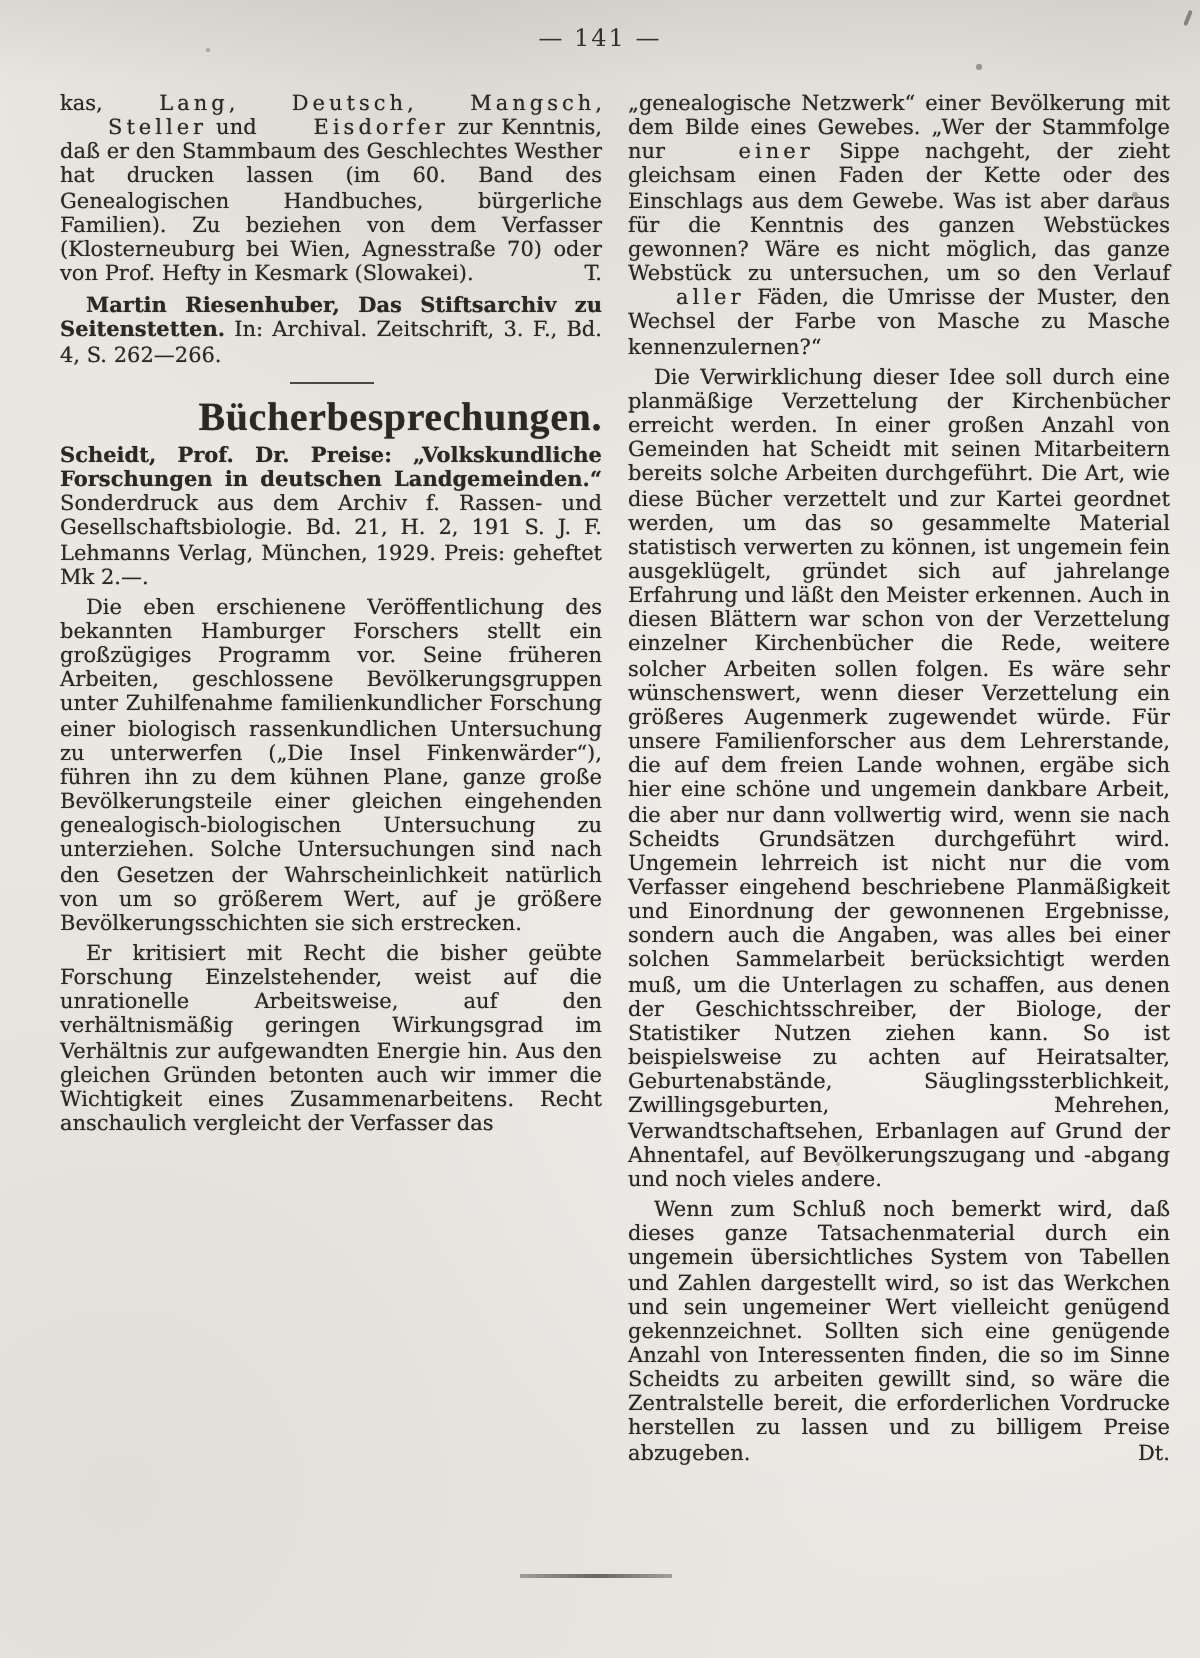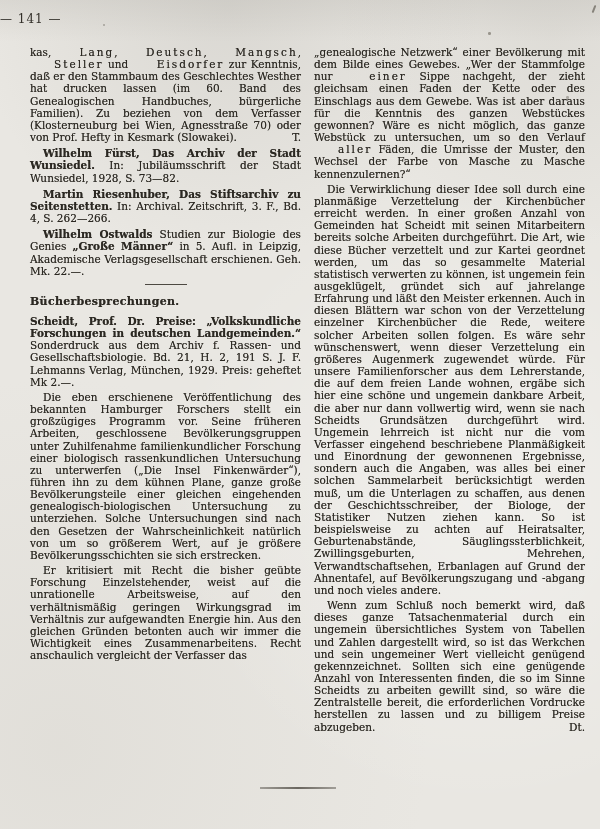--- a/index.html
+++ b/index.html
@@ -10,43 +10,43 @@
       radial-gradient(circle at 38% 1%, rgba(150,147,140,0.18), transparent 28%),
       radial-gradient(circle at 92% 4%, rgba(160,157,150,0.15), transparent 22%),
       radial-gradient(circle at 80% 60%, rgba(255,255,255,0.35), transparent 45%),
       radial-gradient(circle at 10% 90%, rgba(210,207,200,0.35), transparent 40%),
       #e9e7e2;
     font-family:"DejaVu Serif", serif;
     color:#2b2822;
   }
   .page-number {
     position:absolute; top:12px; left:0; right:0;
-    font-size:12px; letter-spacing:1px; color:#33302a;
+    text-align:center; font-size:12px; letter-spacing:1px; color:#33302a;
   }
   .columns {
     position:absolute; top:46px; left:30px; right:15px;
     display:flex; gap:13px;
   }
   .col {
     flex:1; min-width:0;
     font-size:10.5px; line-height:12.15px;
     text-align:justify;
     text-shadow:0 0 0.45px rgba(43,40,34,0.65);
   }
   .para { margin:0 0 3px; }
   .para.entry { margin:4px 0 3px; }
   .para.indent { text-indent:13px; }
   .seg-n {}
   .seg-b { font-weight:bold; }
   .seg-ba { font-weight:bold; font-family:"Liberation Serif", serif; }
   .seg-sp { letter-spacing:2px;margin-left:24px; }
   .seg-sig { float:right; padding-left:8px; }
   .section-heading {
-    font-size:11px; font-weight:bold; text-align:left;
-    margin:11px 0 7px; letter-spacing:0.3px; text-indent:0;
+    font-size:20px; font-weight:bold; text-align:right;
+    margin:11px 0 7px; letter-spacing:0.3px; text-indent:0;font-family:Liberation Serif, serif;
   }
   .separator-rule {
     width:42px; height:1px; background:#4d4942;
     margin:7px auto 3px;
   }
   .end-rule {
     position:absolute; left:260px; top:787px; width:76px; height:2px;
     background:linear-gradient(90deg, rgba(90,86,79,0.5), #6a665f, rgba(90,86,79,0.5));
   }
   .speck { position:absolute; background:#87837b; border-radius:40%; }
@@ -54,23 +54,21 @@
 </style>
 </head>
 <body>
 
 <div class="page">
   <div class="page-number">— 141 —</div>
 
   <div class="columns">
     <div class="col">
         <p class="para body"><span class="seg-n">kas, </span><span class="seg-sp">Lang</span><span class="seg-n">, </span><span class="seg-sp">Deutsch</span><span class="seg-n">, </span><span class="seg-sp">Mangsch</span><span class="seg-n">, </span><span class="seg-sp">Steller</span><span class="seg-n"> und </span><span class="seg-sp">Eisdorfer</span><span class="seg-n"> zur Kenntnis, daß er den Stammbaum des Geschlechtes Westher hat drucken lassen (im 60. Band des Genealogischen Handbuches, bürgerliche Familien). Zu beziehen von dem Verfasser (Klosterneuburg bei Wien, Agnesstraße 70) oder von Prof. Hefty in Kesmark (Slowakei).</span><span class="seg-sig">T.</span></p>
-        <p class="para entry indent"><span class="seg-b">Wilhelm Fürst, Das Archiv der Stadt Wunsiedel.</span><span class="seg-n"> In: Jubiläumsschrift der Stadt Wunsiedel, 1928, S. 73—82.</span></p>
         <p class="para entry indent"><span class="seg-b">Martin Riesenhuber, Das Stiftsarchiv zu Seitenstetten.</span><span class="seg-n"> In: Archival. Zeitschrift, 3. F., Bd. 4, S. 262—266.</span></p>
-        <p class="para entry indent"><span class="seg-b">Wilhelm Ostwalds</span><span class="seg-n"> Studien zur Biologie des Genies </span><span class="seg-b">„Große Männer“</span><span class="seg-n"> in 5. Aufl. in Leipzig, Akademische Verlagsgesellschaft erschienen. Geh. Mk. 22.—.</span></p>
         <div class="separator-rule"></div>
         <h2 class="section-heading">Bücherbesprechungen.</h2>
         <p class="para entry"><span class="seg-b">Scheidt, Prof. Dr. Preise: „Volkskundliche Forschungen in deutschen Landgemeinden.“</span><span class="seg-n"> Sonderdruck aus dem Archiv f. Rassen- und Gesellschaftsbiologie. Bd. 21, H. 2, 191 S. J. F. Lehmanns Verlag, München, 1929. Preis: geheftet Mk 2.—.</span></p>
         <p class="para body indent"><span class="seg-n">Die eben erschienene Veröffentlichung des bekannten Hamburger Forschers stellt ein großzügiges Programm vor. Seine früheren Arbeiten, geschlossene Bevölkerungsgruppen unter Zuhilfenahme familienkundlicher Forschung einer biologisch rassenkundlichen Untersuchung zu unterwerfen („Die Insel Finkenwärder“), führen ihn zu dem kühnen Plane, ganze große Bevölkerungsteile einer gleichen eingehenden genealogisch-biologischen Untersuchung zu unterziehen. Solche Untersuchungen sind nach den Gesetzen der Wahrscheinlichkeit natürlich von um so größerem Wert, auf je größere Bevölkerungsschichten sie sich erstrecken.</span></p>
         <p class="para body indent"><span class="seg-n">Er kritisiert mit Recht die bisher geübte Forschung Einzelstehender, weist auf die unrationelle Arbeitsweise, auf den verhältnismäßig geringen Wirkungsgrad im Verhältnis zur aufgewandten Energie hin. Aus den gleichen Gründen betonten auch wir immer die Wichtigkeit eines Zusammenarbeitens. Recht anschaulich vergleicht der Verfasser das</span></p>
       </div>
     <div class="col">
         <p class="para body"><span class="seg-n">„genealogische Netzwerk“ einer Bevölkerung mit dem Bilde eines Gewebes. „Wer der Stammfolge nur </span><span class="seg-sp">einer</span><span class="seg-n"> Sippe nachgeht, der zieht gleichsam einen Faden der Kette oder des Einschlags aus dem Gewebe. Was ist aber daraus für die Kenntnis des ganzen Webstückes gewonnen? Wäre es nicht möglich, das ganze Webstück zu untersuchen, um so den Verlauf </span><span class="seg-sp">aller</span><span class="seg-n"> Fäden, die Umrisse der Muster, den Wechsel der Farbe von Masche zu Masche kennenzulernen?“</span></p>
         <p class="para body indent"><span class="seg-n">Die Verwirklichung dieser Idee soll durch eine planmäßige Verzettelung der Kirchenbücher erreicht werden. In einer großen Anzahl von Gemeinden hat Scheidt mit seinen Mitarbeitern bereits solche Arbeiten durchgeführt. Die Art, wie diese Bücher verzettelt und zur Kartei geordnet werden, um das so gesammelte Material statistisch verwerten zu können, ist ungemein fein ausgeklügelt, gründet sich auf jahrelange Erfahrung und läßt den Meister erkennen. Auch in diesen Blättern war schon von der Verzettelung einzelner Kirchenbücher die Rede, weitere solcher Arbeiten sollen folgen. Es wäre sehr wünschenswert, wenn dieser Verzettelung ein größeres Augenmerk zugewendet würde. Für unsere Familienforscher aus dem Lehrerstande, die auf dem freien Lande wohnen, ergäbe sich hier eine schöne und ungemein dankbare Arbeit, die aber nur dann vollwertig wird, wenn sie nach Scheidts Grundsätzen durchgeführt wird. Ungemein lehrreich ist nicht nur die vom Verfasser eingehend beschriebene Planmäßigkeit und Einordnung der gewonnenen Ergebnisse, sondern auch die Angaben, was alles bei einer solchen Sammelarbeit berücksichtigt werden muß, um die Unterlagen zu schaffen, aus denen der Geschichtsschreiber, der Biologe, der Statistiker Nutzen ziehen kann. So ist beispielsweise zu achten auf Heiratsalter, Geburtenabstände, Säuglingssterblichkeit, Zwillingsgeburten, Mehrehen, Verwandtschaftsehen, Erbanlagen auf Grund der Ahnentafel, auf Bevölkerungszugang und -abgang und noch vieles andere.</span></p>
         <p class="para body indent"><span class="seg-n">Wenn zum Schluß noch bemerkt wird, daß dieses ganze Tatsachenmaterial durch ein ungemein übersichtliches System von Tabellen und Zahlen dargestellt wird, so ist das Werkchen und sein ungemeiner Wert vielleicht genügend gekennzeichnet. Sollten sich eine genügende Anzahl von Interessenten finden, die so im Sinne Scheidts zu arbeiten gewillt sind, so wäre die Zentralstelle bereit, die erforderlichen Vordrucke herstellen zu lassen und zu billigem Preise abzugeben.</span><span class="seg-sig">Dt.</span></p>

